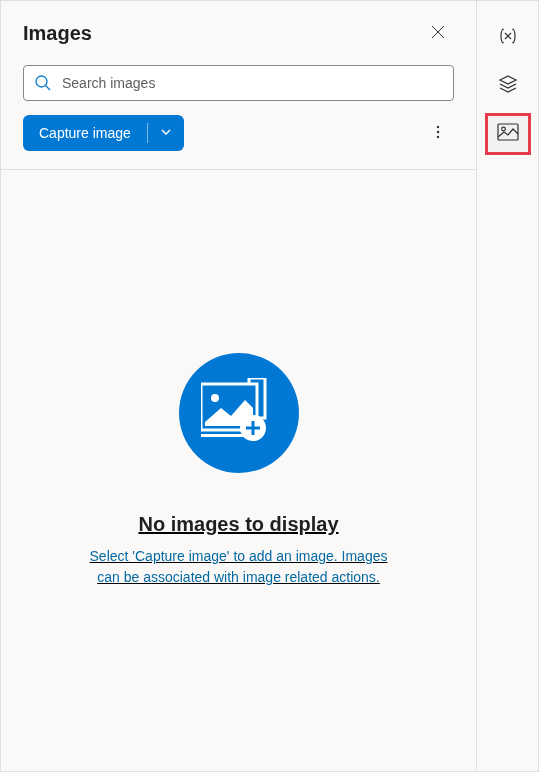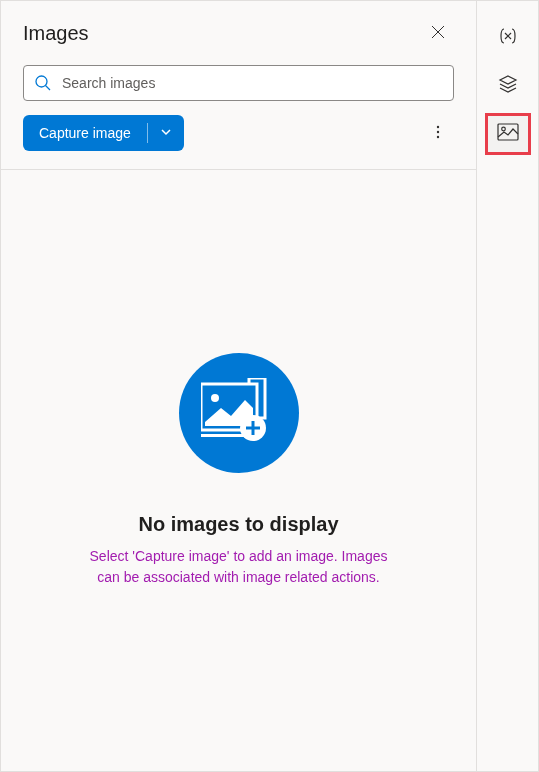--- a/index.html
+++ b/index.html
@@ -50,21 +50,21 @@
       background: #f3f2f1;
     }
     .panel-header {
       display: flex;
       align-items: center;
       justify-content: space-between;
       padding: 16px 22px 8px 22px;
     }
     .panel-title {
       font-size: 20px;
-      font-weight: 400;
+      font-weight: 700;
       color: #201f1e;
     }
     .close-btn {
       width: 32px;
       height: 32px;
       display: flex;
       align-items: center;
       justify-content: center;
       cursor: pointer;
       color: #323130;
@@ -153,20 +153,21 @@
       border: none;
     }
     .content-area {
       flex: 1;
       border-top: 1px solid #e1dfdd;
       display: flex;
       flex-direction: column;
       align-items: center;
       justify-content: center;
       padding: 20px 40px;
+      text-decoration: underline;
     }
     .empty-illustration {
       width: 120px;
       height: 120px;
       border-radius: 50%;
       background: #0078d4;
       display: flex;
       align-items: center;
       justify-content: center;
       margin-bottom: 40px;
@@ -174,21 +175,21 @@
     }
     .empty-title {
       font-size: 20px;
       font-weight: 600;
       color: #201f1e;
       margin-bottom: 10px;
       text-align: center;
     }
     .empty-desc {
       font-size: 14px;
-      color: #a21caf;
+      color: #0369a1;
       text-align: center;
       line-height: 1.5;
       max-width: 320px;
     }
   </style>
 </head>
 <body>
 
 <div class="main-panel">
   <div class="panel-header">

